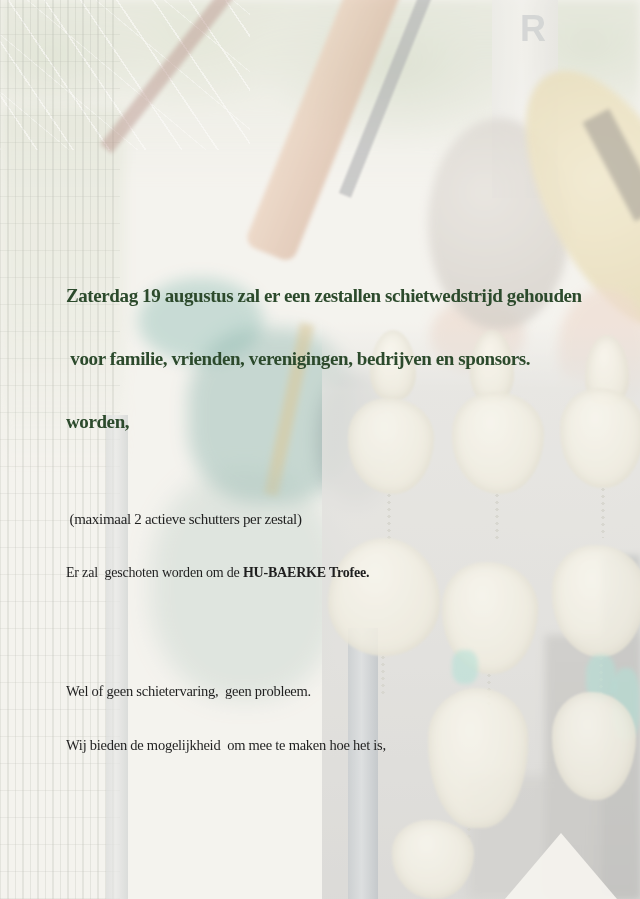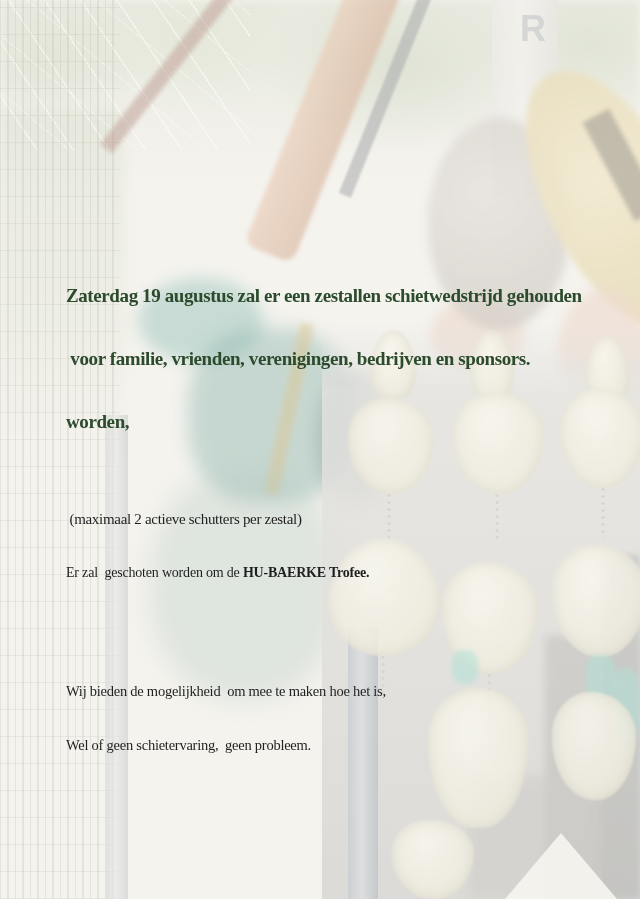--- a/index.html
+++ b/index.html
@@ -165,22 +165,22 @@
 
     <div class="p-green">
       <div class="ln">Zaterdag 19 augustus zal er een zestallen schietwedstrijd gehouden</div>
       <div class="ln"> voor familie, vrienden, verenigingen, bedrijven en sponsors.</div>
       <div class="ln">worden,</div>
     </div>
     <div class="p-max"> (maximaal 2 actieve schutters per zestal)</div>
     <div class="p-erzal"><span>Er zal  geschoten worden om de </span><b>HU-BAERKE Trofee.</b></div>
 
     <div class="body-p p2">
+      <div class="ln">Wel of geen schietervaring,  geen probleem.</div>
       <div class="ln">Wij bieden de mogelijkheid  om mee te maken hoe het is,</div>
-      <div class="ln">Wel of geen schietervaring,  geen probleem.</div>
       
     </div>
 
     
 
     
 
     
 
     

